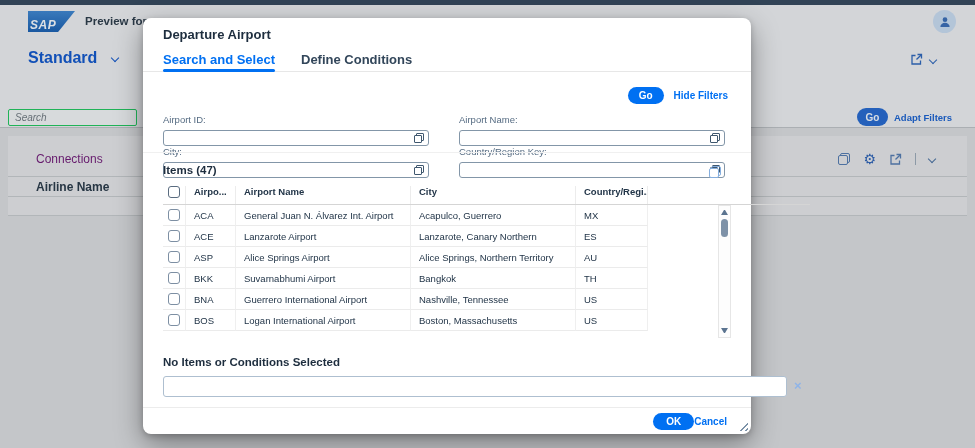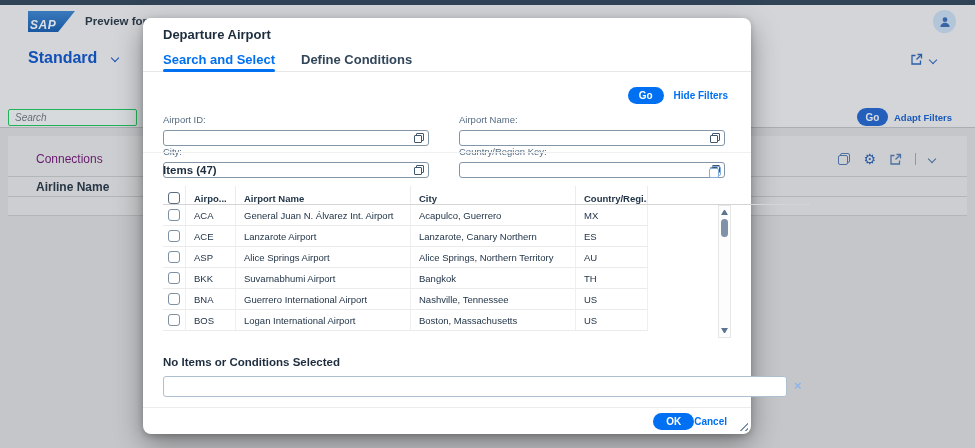--- a/index.html
+++ b/index.html
@@ -76,21 +76,21 @@
   .copy-icon::before { content:""; position:absolute; top:0; right:0; width:8px; height:8px; border:1.2px solid #85aede; border-radius:2px; }
   .copy-icon::after { content:""; position:absolute; bottom:0; left:0; width:8px; height:8px; border:1.2px solid #85aede; border-radius:2px; background:#fff; }
   .items-copy { position:absolute; right:30px; top:148px; }
   .panel-copy::before, .panel-copy::after { border-color:#547aae; background:transparent; }
   .panel-copy::after { background:#e2e3e5; }
   .export-svg { display:block; }
 
   .tbl { position:absolute; left:20px; top:168px; width:647px; }
   .t-head, .t-row { display:grid; grid-template-columns:23px 50px 175px 165px 72px 1fr; }
   .t-head { height:19px; border-bottom:1px solid #d5d5d5; }
-  .th { display:flex; align-items:flex-end; padding-left:8px; font-size:9.5px; font-weight:700; color:#223548; border-right:1px solid #ececec; overflow:hidden; white-space:nowrap; gap:12px; }
+  .th { display:flex; align-items:flex-start; padding-left:8px; font-size:9.5px; font-weight:700; color:#223548; border-right:1px solid #ececec; overflow:hidden; white-space:nowrap; gap:12px; }
   .t-row { height:21px; }
   .td { display:flex; align-items:center; padding-left:8px; font-size:9.5px; color:#223548; border-right:1px solid #efefef; border-bottom:1px solid #ebebeb; overflow:hidden; white-space:nowrap; }
   .c-cb { justify-content:center; padding-left:0; }
   .c-fill { border-right:none; border-bottom:none; }
   .th.c-fill { border-right:none; }
   .cb { width:12px; height:12px; border:1px solid #7d8fa3; border-radius:3px; background:#fff; cursor:pointer; }
   .cb-head { border-color:#5a6c80; }
 
   .scrollbar { position:absolute; right:20px; top:187px; width:13px; height:133px; background:#fdfdfd; border:1px solid #e6e6e6; }
   .sb-up, .sb-down { position:absolute; left:2px; width:7px; height:5px; cursor:pointer; }

